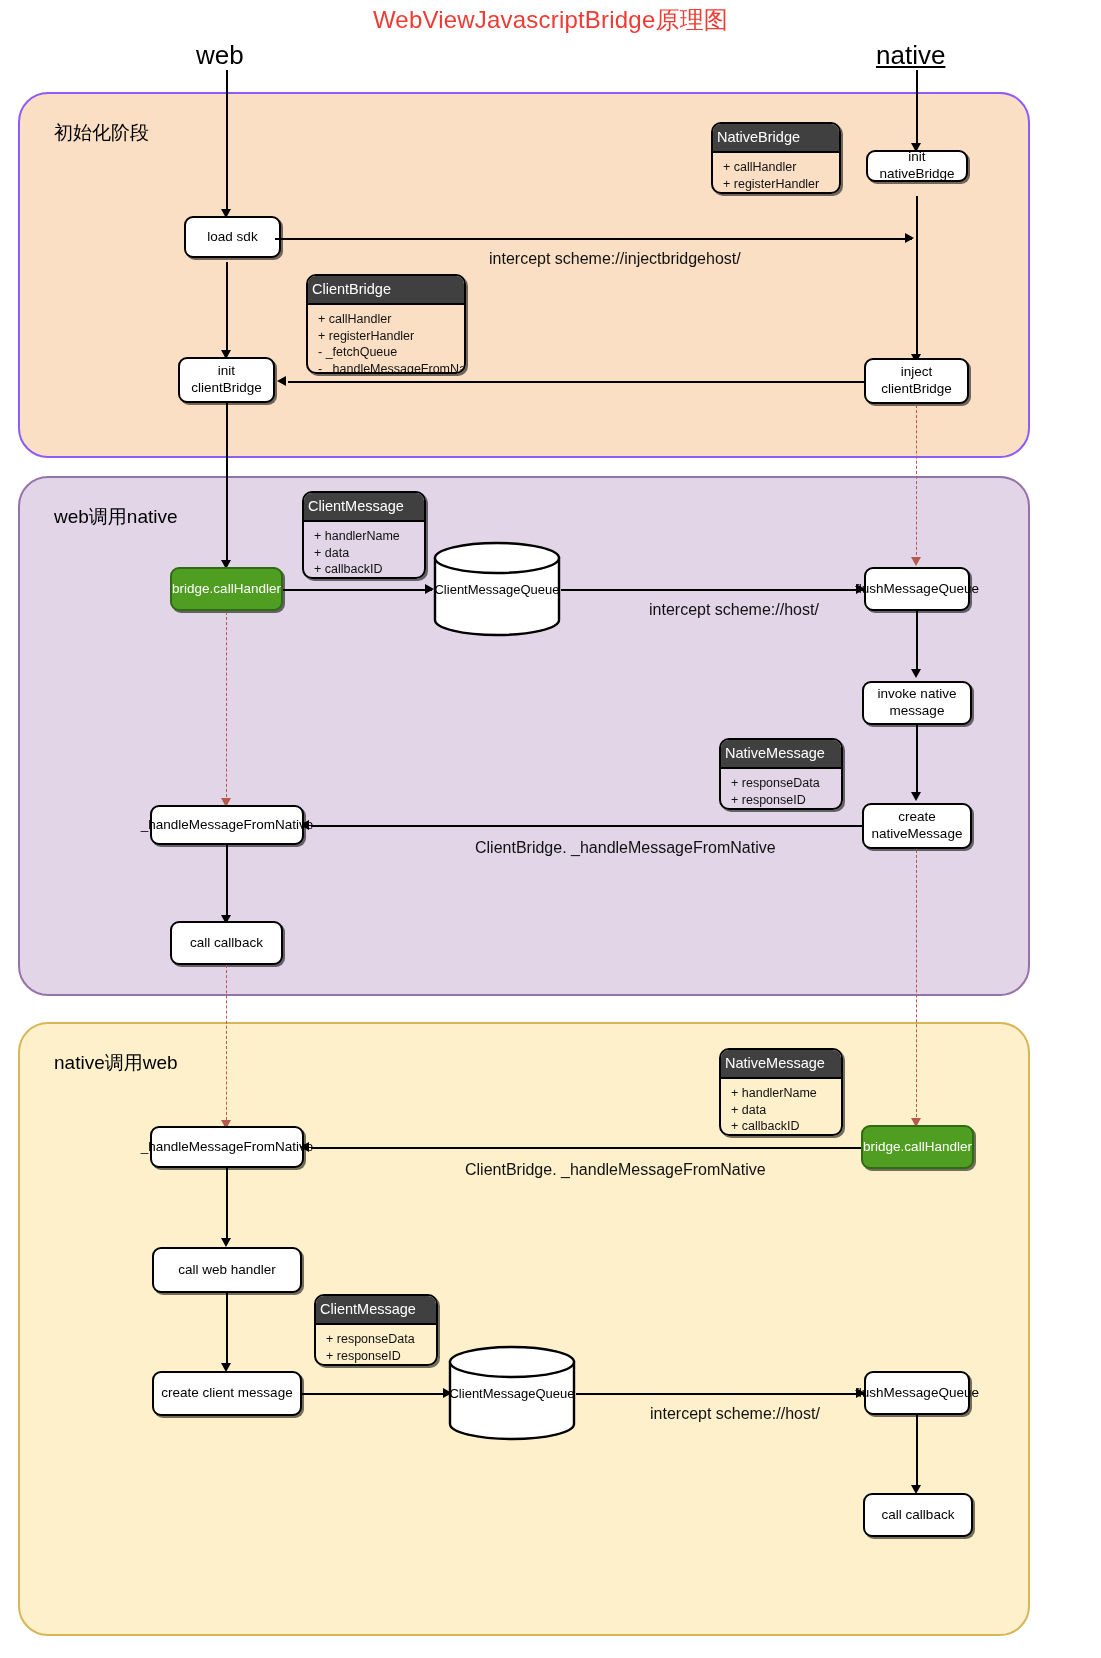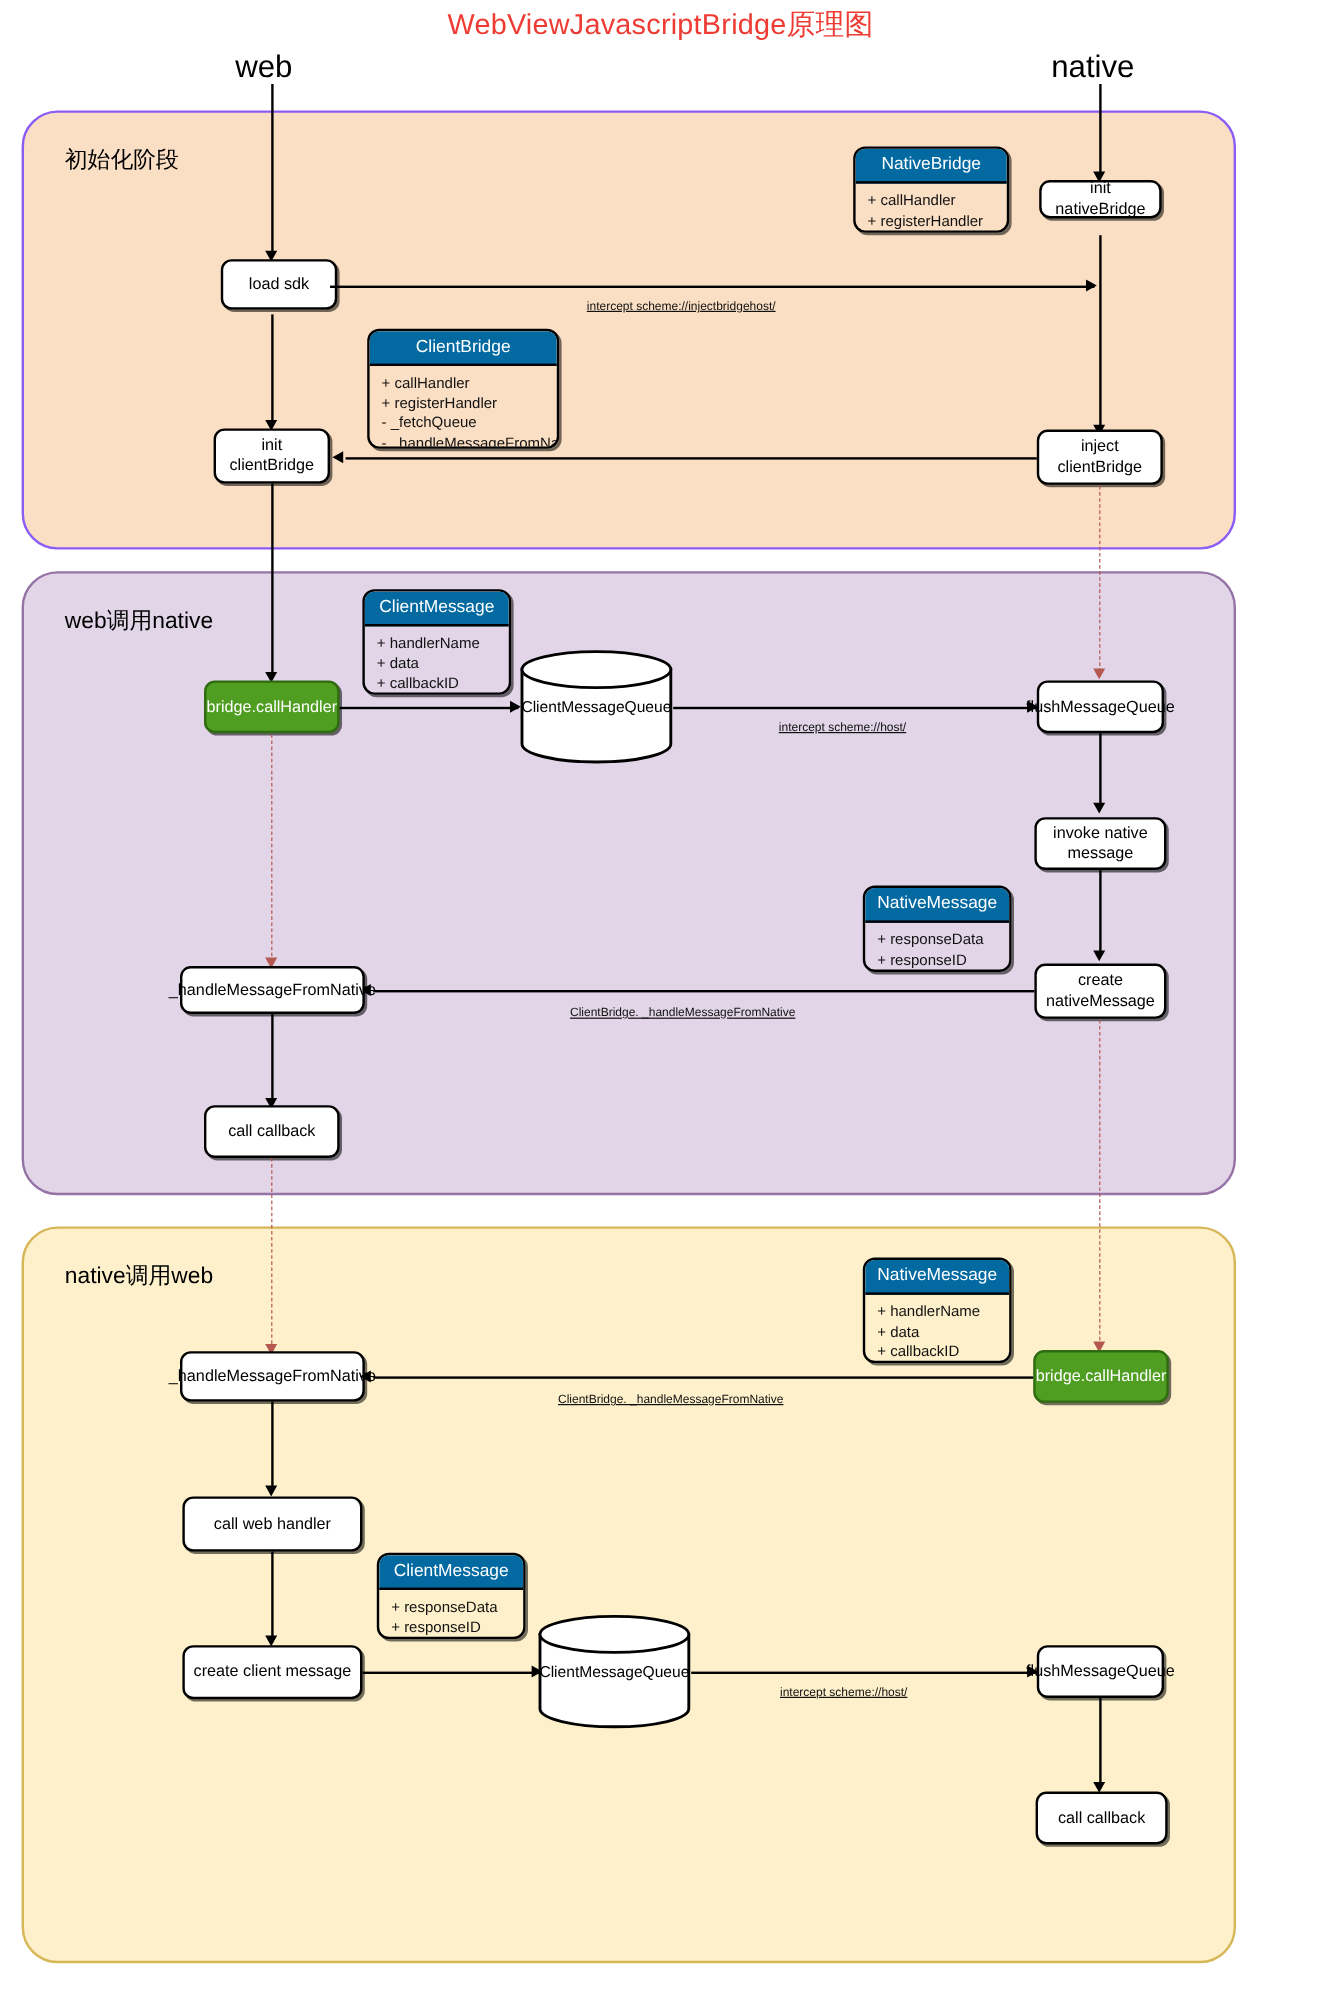--- a/index.html
+++ b/index.html
@@ -28,21 +28,21 @@
     padding:2px 6px;
   }
   .node.green{background:#4f9e22;border-color:#2f6b10;color:#ffffff;}
 
   
   .uml{
     position:absolute;box-sizing:border-box;border:2px solid #000;border-radius:10px;
     overflow:hidden;box-shadow:2px 2px 0 rgba(0,0,0,.55);background:transparent;
   }
   .uml .uml-head{
-    background:#0369a1;color:#fff;font-size:14.5px;text-align:center;
+    background:#404040;color:#fff;font-size:14.5px;
     padding:5px 4px 6px;border-bottom:2px solid #000;
   }
   .uml .uml-body{padding:6px 8px 8px 10px;font-size:12.5px;color:#111;line-height:1.33;}
   .uml .uml-body div{white-space:nowrap;}
 
   
   .cyl{position:absolute;}
   .cyl .cyl-label{
     position:absolute;left:0;right:0;top:50%;transform:translateY(-50%);
     text-align:center;font-size:13px;color:#000;
@@ -53,31 +53,31 @@
   .ln.h{height:1.6px;}
   .ln.v{width:1.6px;}
   .dash{position:absolute;}
   .dash.v{width:0;border-left:1.6px dashed #b5584f;}
   .arrow{position:absolute;width:0;height:0;}
   .arrow.down{border-left:5.5px solid transparent;border-right:5.5px solid transparent;border-top:9px solid #000;}
   .arrow.right{border-top:5.5px solid transparent;border-bottom:5.5px solid transparent;border-left:9px solid #000;}
   .arrow.left{border-top:5.5px solid transparent;border-bottom:5.5px solid transparent;border-right:9px solid #000;}
   .arrow.down.red{border-top-color:#b5584f;}
 
-  .edge-label{position:absolute;font-size:10px;color:#111;white-space:nowrap;text-decoration:underline;}
+  .edge-label{position:absolute;font-size:16px;color:#111;white-space:nowrap;}
 </style>
 </head>
 <body>
 
 <div id="stage">
 
   <div id="title">WebViewJavascriptBridge原理图</div>
 
   <div class="lane-label" style="left:196px;top:40px;">web</div>
-  <div class="lane-label" style="left:876px;top:40px;">native</div>
+  <div class="lane-label" style="left:876px;top:40px;text-decoration:underline;">native</div>
 
   <div class="section" style="left:18px;top:92px;width:1012px;height:366px;background:#fbdfc4;border:2px solid #8b5cf6;">
     <div class="sec-title">初始化阶段</div>
   </div>
 
   <div class="section" style="left:18px;top:1022px;width:1012px;height:614px;background:#fdf0ca;border:2px solid #d6b656;">
     <div class="sec-title">native调用web</div>
   </div>
 
   <div class="section" style="left:18px;top:476px;width:1012px;height:520px;background:#e1d5e7;border:2px solid #9673a6;">

